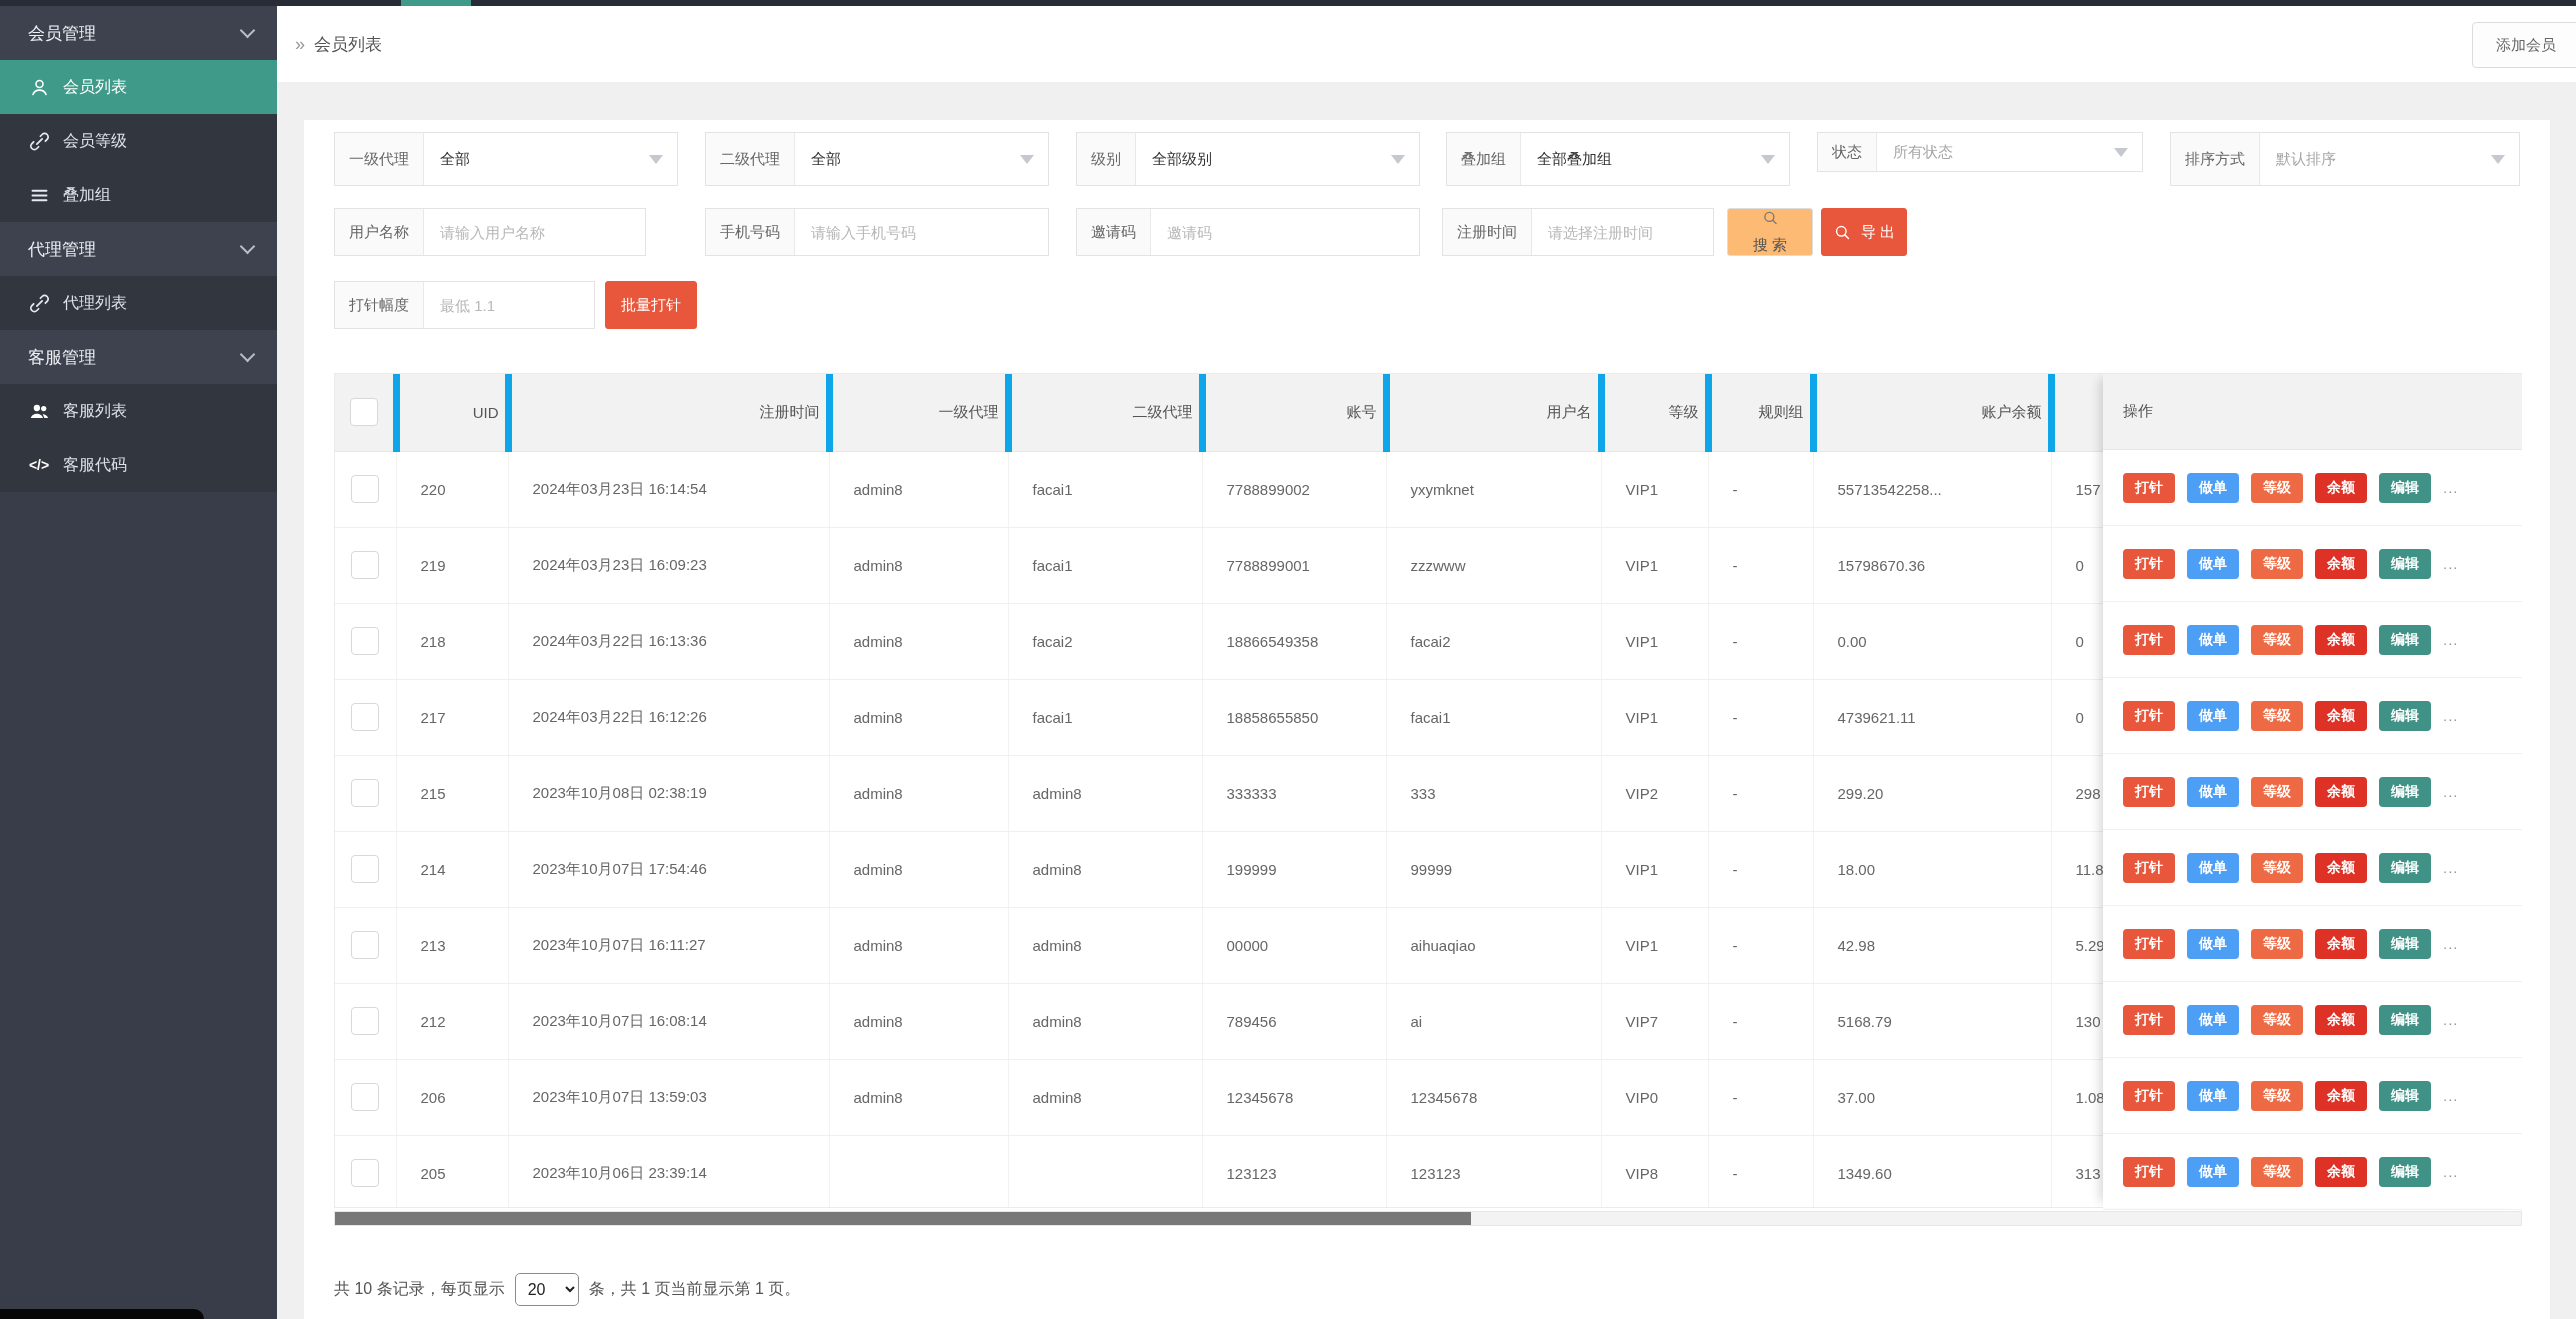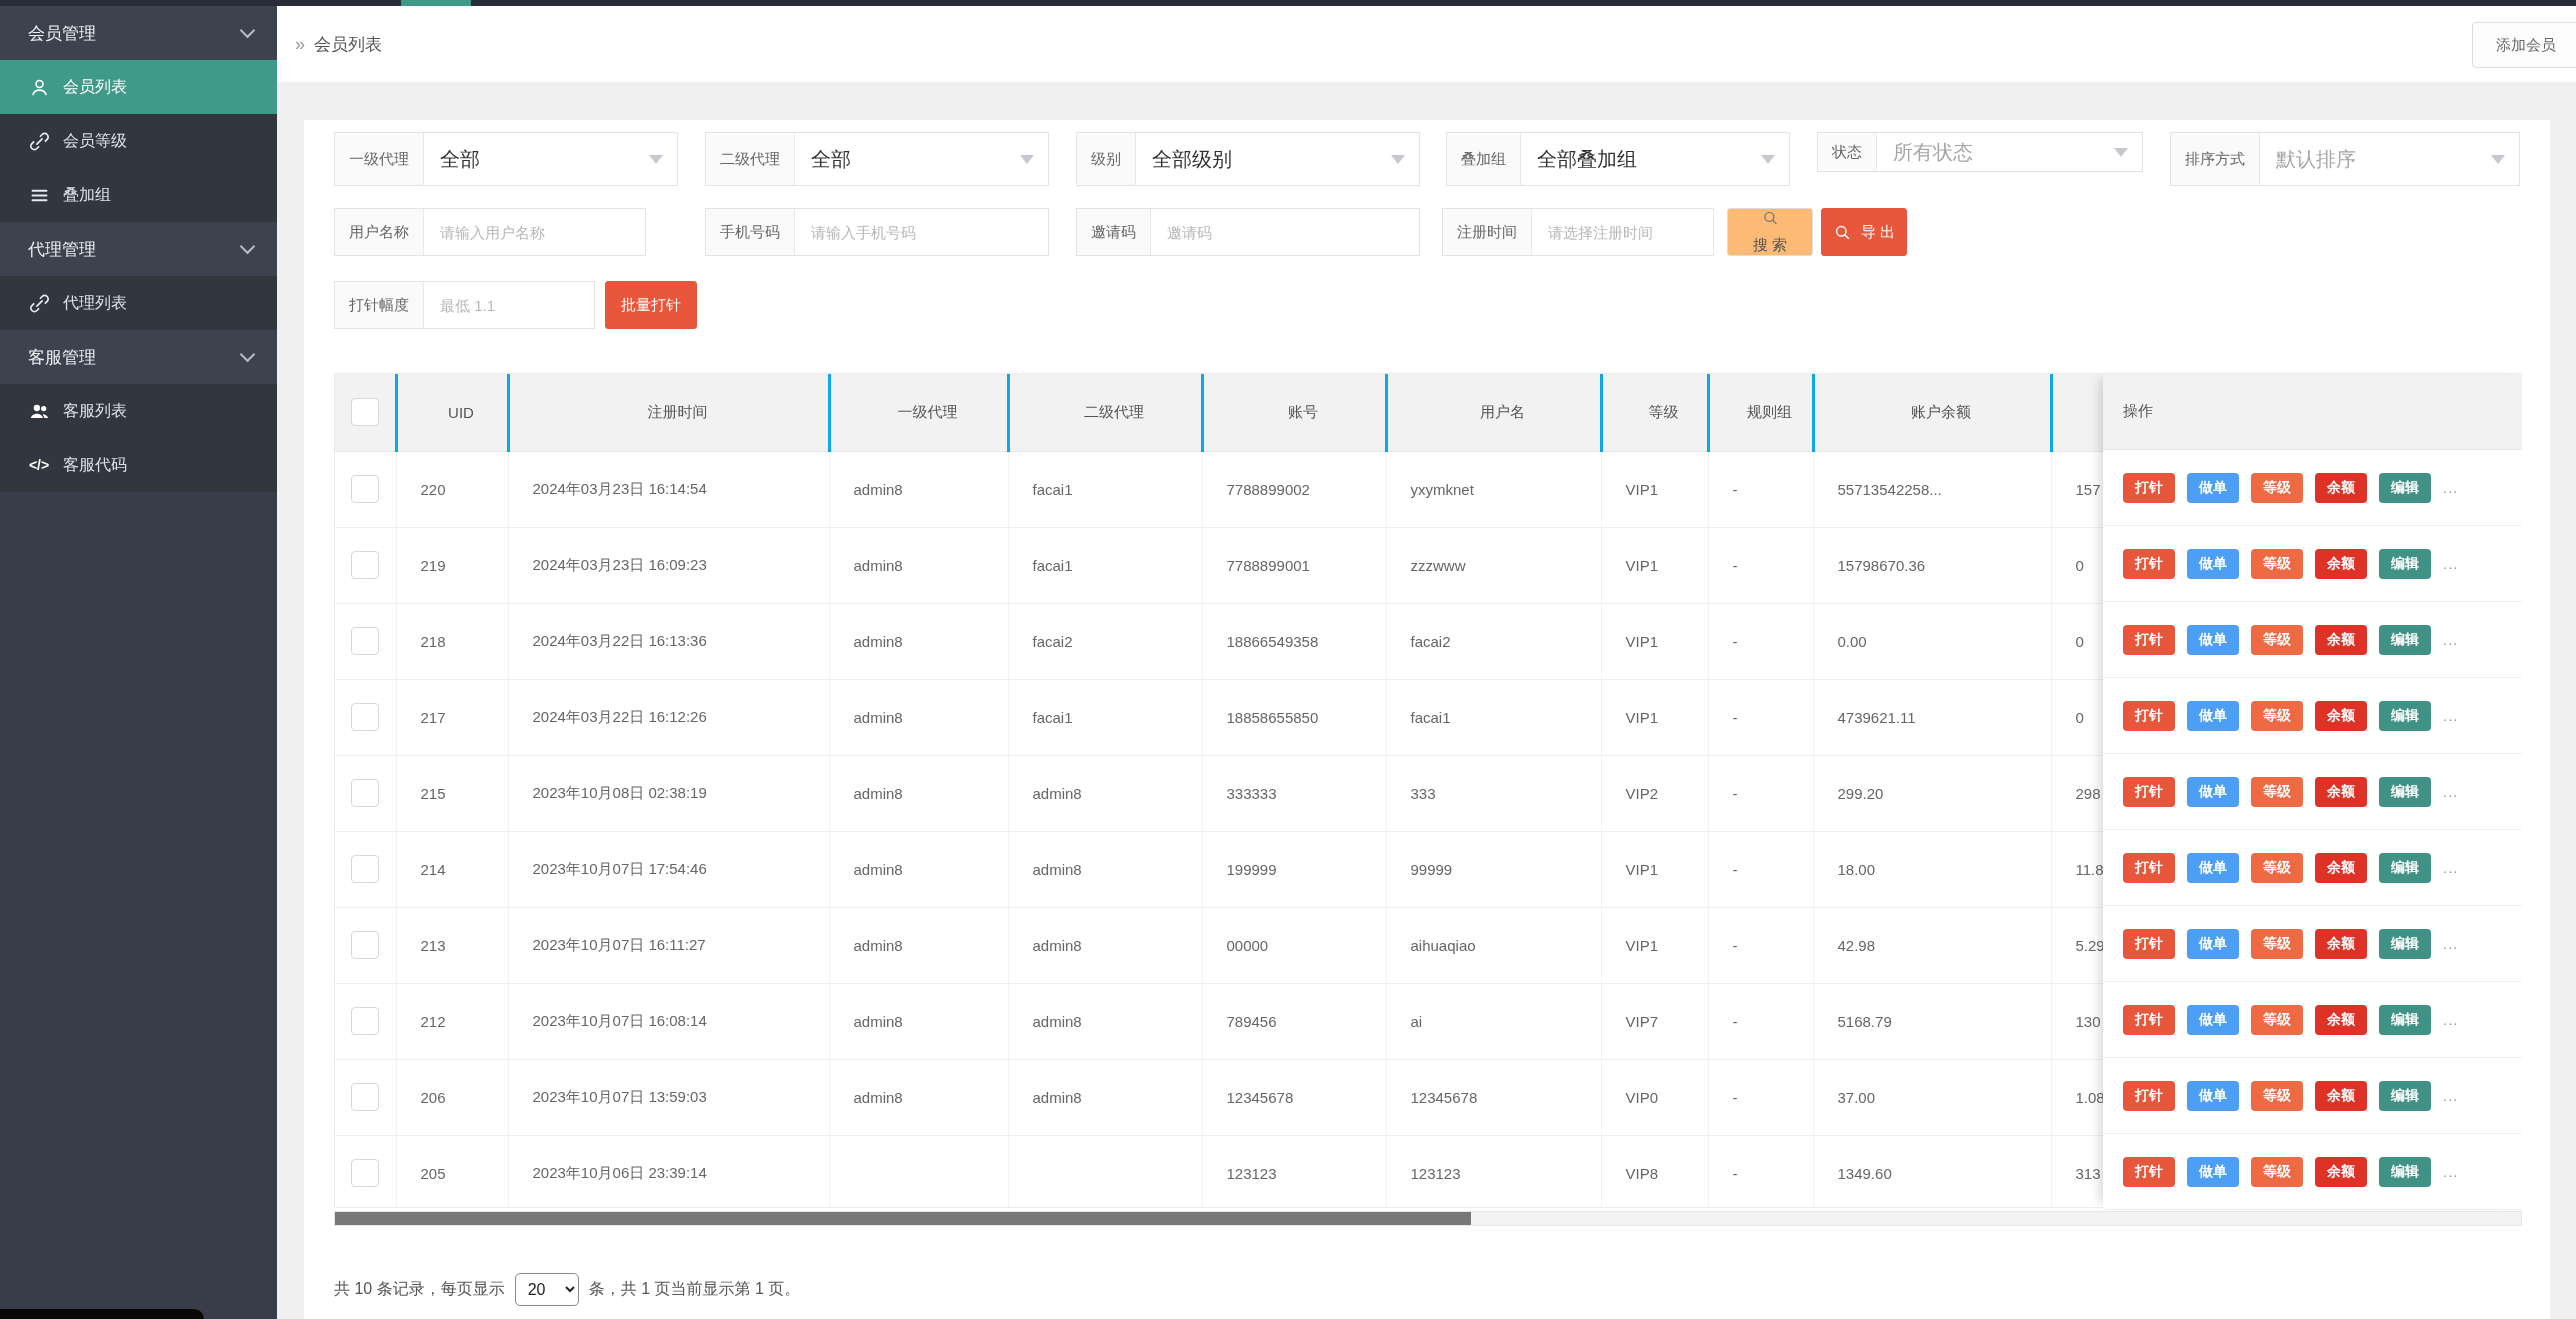--- a/index.html
+++ b/index.html
@@ -34,40 +34,40 @@
 
   
   .content-bg { position:absolute; left:277px; top:82px; width:2299px; height:1238px; background:#f0f0f0; }
   .card { position:absolute; left:304px; top:120px; width:2246px; height:1200px; background:#fff; }
 
   
   .fgroup { position:absolute; display:flex; align-items:stretch; border:1px solid #e3e3e3; background:#fff; }
   .flabel { background:#fafafa; border-right:1px solid #e9e9e9; display:flex; align-items:center;
             padding:0 14px; color:#666; font-size:15px; white-space:nowrap; }
   .fvalue { flex:1; position:relative; display:flex; align-items:center; padding:0 34px 0 16px;
-            font-size:20px; color:#333; white-space:nowrap; overflow:hidden; cursor:pointer; }
+            font-size:15px; color:#333; white-space:nowrap; overflow:hidden; cursor:pointer; }
   .fvalue.muted { color:#a6a6a6; }
   .caret { position:absolute; right:14px; top:50%; margin-top:-4px; width:0; height:0;
            border-left:7px solid transparent; border-right:7px solid transparent; border-top:9px solid #c5c8ce; }
   .finput { flex:1; border:0; outline:none; padding:0 12px 0 16px; font-size:15px; color:#333; min-width:0;
             font-family:inherit; }
   .finput::placeholder { color:#b8b8b8; }
 
   .btn { display:flex; align-items:center; justify-content:center; gap:9px; border-radius:3px;
          font-size:15px; cursor:pointer; }
   .btn-plain { background:#fdba74; border:1px solid #ddd; color:#555;flex-direction:column; }
   .btn-orange { background:#e8573c; border:1px solid #e8573c; color:#fff; }
   .btn svg { width:19px; height:19px; }
 
   
   .tablewrap { position:absolute; left:30px; top:253px; width:2188px; height:835px; overflow:hidden;
                border:1px solid #ebebeb; }
   table { border-collapse:collapse; table-layout:fixed; width:2188px; }
-  thead th { height:77px; background:#f2f2f2; font-weight:normal; font-size:15px; color:#555; text-align:center;
-             padding:0 6px 0 24px; border-left:3px solid #0ea5e9; border-bottom:1px solid #e7e7e7;
+  thead th { height:77px; background:#f2f2f2; font-weight:normal; font-size:15px; color:#555; text-align:right;
+             padding:0 6px 0 24px; border-left:7px solid #0ea5e9; border-bottom:1px solid #e7e7e7;
              white-space:nowrap; overflow:hidden; }
   thead th:first-child { border-left:0; padding:0; text-align:center; }
   tbody td { height:76px; font-size:15px; color:#666; padding:0 6px 0 24px; background:#fff;
              border-left:1px solid #f2f2f2; border-bottom:1px solid #f0f0f0; white-space:nowrap; overflow:hidden; }
   tbody td:first-child { border-left:0; padding:0; text-align:center; }
   .cbox { display:inline-block; width:28px; height:28px; border:1px solid #d8d8d8; border-radius:4px;
           background:#fff; vertical-align:middle; cursor:pointer; }
 
   
   .opcol { position:absolute; left:1799px; top:253px; width:419px; height:835px; background:#fff;

